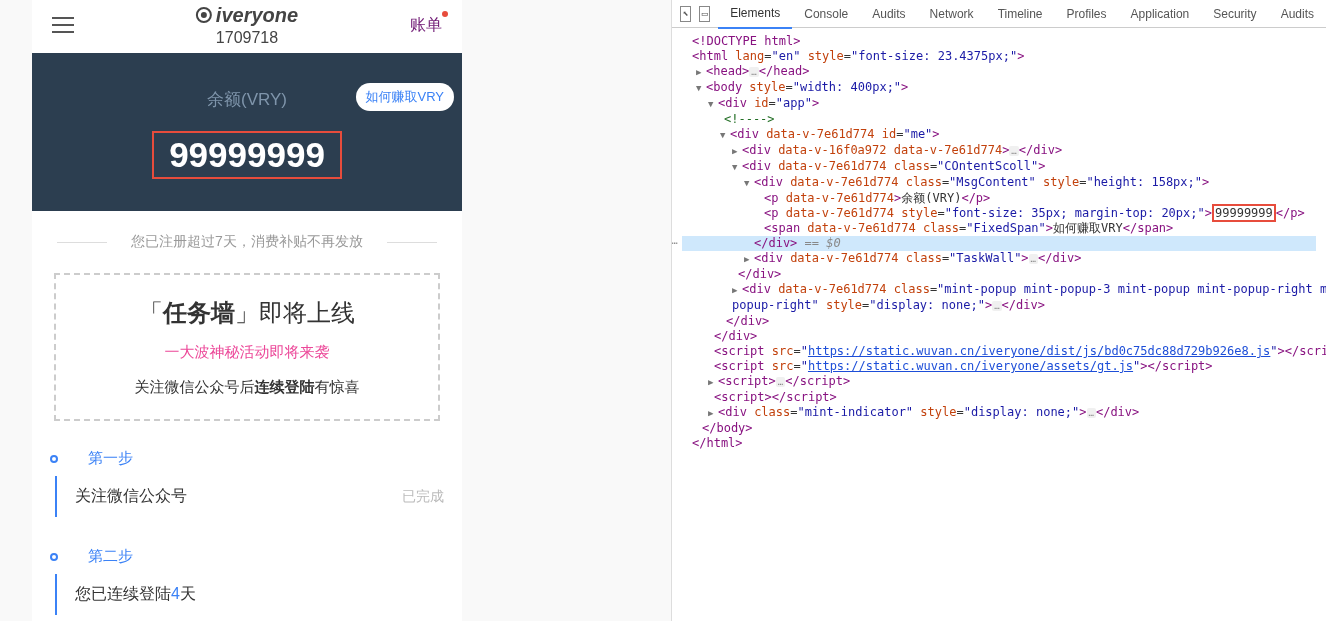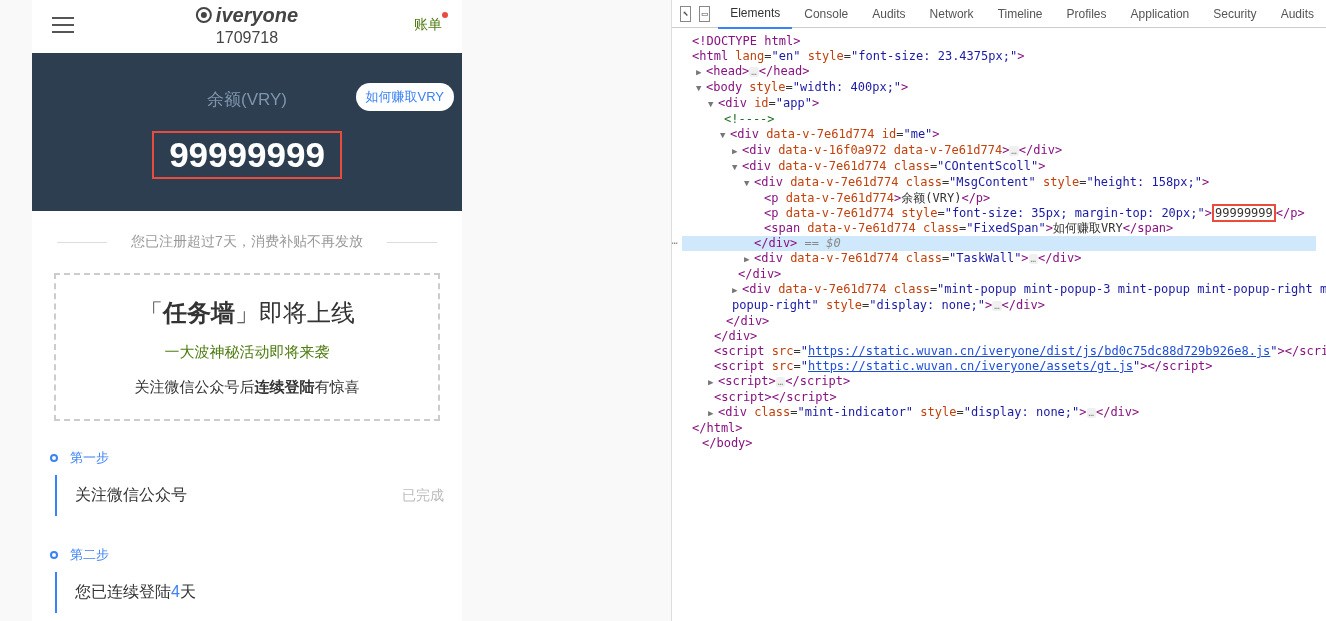--- a/index.html
+++ b/index.html
@@ -10,44 +10,44 @@
 .left-panel { width: 672px; height: 100%; border-right: 1px solid #ddd; background: #f9f9f9; position: relative; }
 .phone-wrap { width: 430px; margin-left: 32px; background: #fff; height: 100%; position: relative; }
 .header { height: 50px; display: flex; align-items: center; justify-content: space-between; padding: 0 20px; position: relative; }
 .hamburger { width: 22px; height: 16px; display: flex; flex-direction: column; justify-content: space-between; cursor: pointer; }
 .hamburger span { height: 2px; background: #555; width: 100%; }
 .logo-block { position: absolute; left: 50%; transform: translateX(-50%); text-align: center; }
 .logo { font-style: italic; font-weight: bold; color: #444; font-size: 20px; display: flex; align-items: center; gap: 4px; }
 .logo-circle { width: 16px; height: 16px; border: 2px solid #444; border-radius: 50%; display: inline-block; position: relative; }
 .logo-circle::after { content: ""; position: absolute; width: 6px; height: 6px; background: #444; border-radius: 50%; left: 3px; top: 3px; }
 .logo-sub { font-size: 16px; color: #444; margin-top: 2px; }
-.bill-btn { position: relative; color: #4d7c0f; font-size: 14px; cursor: pointer; }
+.bill-btn { position: relative; color: #701a75; font-size: 16px; cursor: pointer; }
 .bill-btn::after { content: ""; position: absolute; top: -4px; right: -6px; width: 6px; height: 6px; background: #e74c3c; border-radius: 50%; }
 
 .msg-content { margin: 3px 0 0 0; background: #2c3e50; height: 158px; position: relative; text-align: center; padding-top: 35px; }
 .balance-label { color: #7f95ab; font-size: 17px; }
 .balance-value { color: #fff; font-size: 35px; font-weight: bold; margin-top: 20px; display: inline-block; border: 2px solid #e74c3c; padding: 2px 15px; }
 .fixed-span { position: absolute; right: 8px; top: 30px; background: #fff; color: #3b82f6; border-radius: 15px; padding: 5px 10px; font-size: 13px; cursor: pointer; }
 
 .info-line { text-align: center; color: #999; font-size: 14px; padding: 22px 0; position: relative; }
 .info-line::before, .info-line::after { content: ""; position: absolute; top: 50%; width: 50px; height: 1px; background: #ddd; }
 .info-line::before { left: 25px; }
 .info-line::after { right: 25px; }
 
 .task-wall { margin: 0 22px; border: 2px dashed #ccc; padding: 22px 10px; text-align: center; }
 .task-title { font-size: 24px; color: #333; font-weight: bold; }
 .task-title .quote { font-weight: normal;}
 .task-title .normal { font-weight: normal; }
-.task-sub { font-size: 15px; color: #4d7c0f; margin-top: 14px; }
+.task-sub { font-size: 15px; color: #ec4899; margin-top: 14px; }
 .task-sub2 { font-size: 15px; color: #333; margin-top: 16px; }
 .task-sub2 b { font-weight: bold; }
 
 .steps { margin: 28px 18px 0 18px; }
 .step { margin-bottom: 30px; }
-.step-head { display: flex; align-items: center; font-size: 13px; }
+.step-head { display: flex; align-items: center; font-size: 15px; gap: 18px; }
 .step-dot { width: 8px; height: 8px; border: 2px solid #3b82f6; border-radius: 50%; margin-right: 12px; }
 .step-label { color: #3b82f6; }
 .step-body { margin-left: 5px; border-left: 2px solid #3b82f6; padding: 10px 0 10px 18px; margin-top: 8px; display: flex; justify-content: space-between; align-items: center; gap: 31px; }
 .step-text { color: #333; font-size: 16px; }
 .step-text .num { color: #3b82f6; }
 .step-done { color: #bbb; font-size: 14px; cursor: pointer; }
 
 
 .right-panel { flex: 1; background: #fff; font-family: Menlo, Consolas, monospace; font-size: 12px; color: #333; overflow: hidden; }
 .dt-tabs { height: 28px; border-bottom: 1px solid #ccc; display: flex; align-items: center; padding-left: 8px; gap: 0; }
@@ -172,17 +172,17 @@
 <div class="n"><span class="indent" style="width:56px"></span><span class="br">&lt;/div&gt;</span></div>
 <div class="n"><span class="indent" style="width:50px"></span><span class="tri">▶</span><span class="br">&lt;div</span> <span class="attr-n">data-v-7e61d774</span> <span class="attr-n">class</span>=<span class="attr-v">"mint-popup mint-popup-3 mint-popup mint-popup-right mint-</span></div>
 <div class="n"><span class="indent" style="width:50px"></span><span class="attr-v">popup-right"</span> <span class="attr-n">style</span>=<span class="attr-v">"display: none;"</span><span class="br">&gt;</span><span class="ellip">…</span><span class="br">&lt;/div&gt;</span></div>
 <div class="n"><span class="indent" style="width:44px"></span><span class="br">&lt;/div&gt;</span></div>
 <div class="n"><span class="indent" style="width:32px"></span><span class="br">&lt;/div&gt;</span></div>
 <div class="n"><span class="indent" style="width:32px"></span><span class="br">&lt;script</span> <span class="attr-n">src</span>=<span class="attr-v">"</span><span class="link">https://static.wuvan.cn/iveryone/dist/js/bd0c75dc88d729b926e8.js</span><span class="attr-v">"</span><span class="br">&gt;&lt;/script&gt;</span></div>
 <div class="n"><span class="indent" style="width:32px"></span><span class="br">&lt;script</span> <span class="attr-n">src</span>=<span class="attr-v">"</span><span class="link">https://static.wuvan.cn/iveryone/assets/gt.js</span><span class="attr-v">"</span><span class="br">&gt;&lt;/script&gt;</span></div>
 <div class="n"><span class="indent" style="width:26px"></span><span class="tri">▶</span><span class="br">&lt;script&gt;</span><span class="ellip">…</span><span class="br">&lt;/script&gt;</span></div>
 <div class="n"><span class="indent" style="width:32px"></span><span class="br">&lt;script&gt;&lt;/script&gt;</span></div>
 <div class="n"><span class="indent" style="width:26px"></span><span class="tri">▶</span><span class="br">&lt;div</span> <span class="attr-n">class</span>=<span class="attr-v">"mint-indicator"</span> <span class="attr-n">style</span>=<span class="attr-v">"display: none;"</span><span class="br">&gt;</span><span class="ellip">…</span><span class="br">&lt;/div&gt;</span></div>
+<div class="n"><span class="indent" style="width:20px"></span><span class="br">&lt;/body&gt;</span></div>
 <div class="n"><span class="indent" style="width:10px"></span><span class="br">&lt;/html&gt;</span></div>
-<div class="n"><span class="indent" style="width:20px"></span><span class="br">&lt;/body&gt;</span></div>
     </div>
   </div>
 </div>
 
 </body></html>

